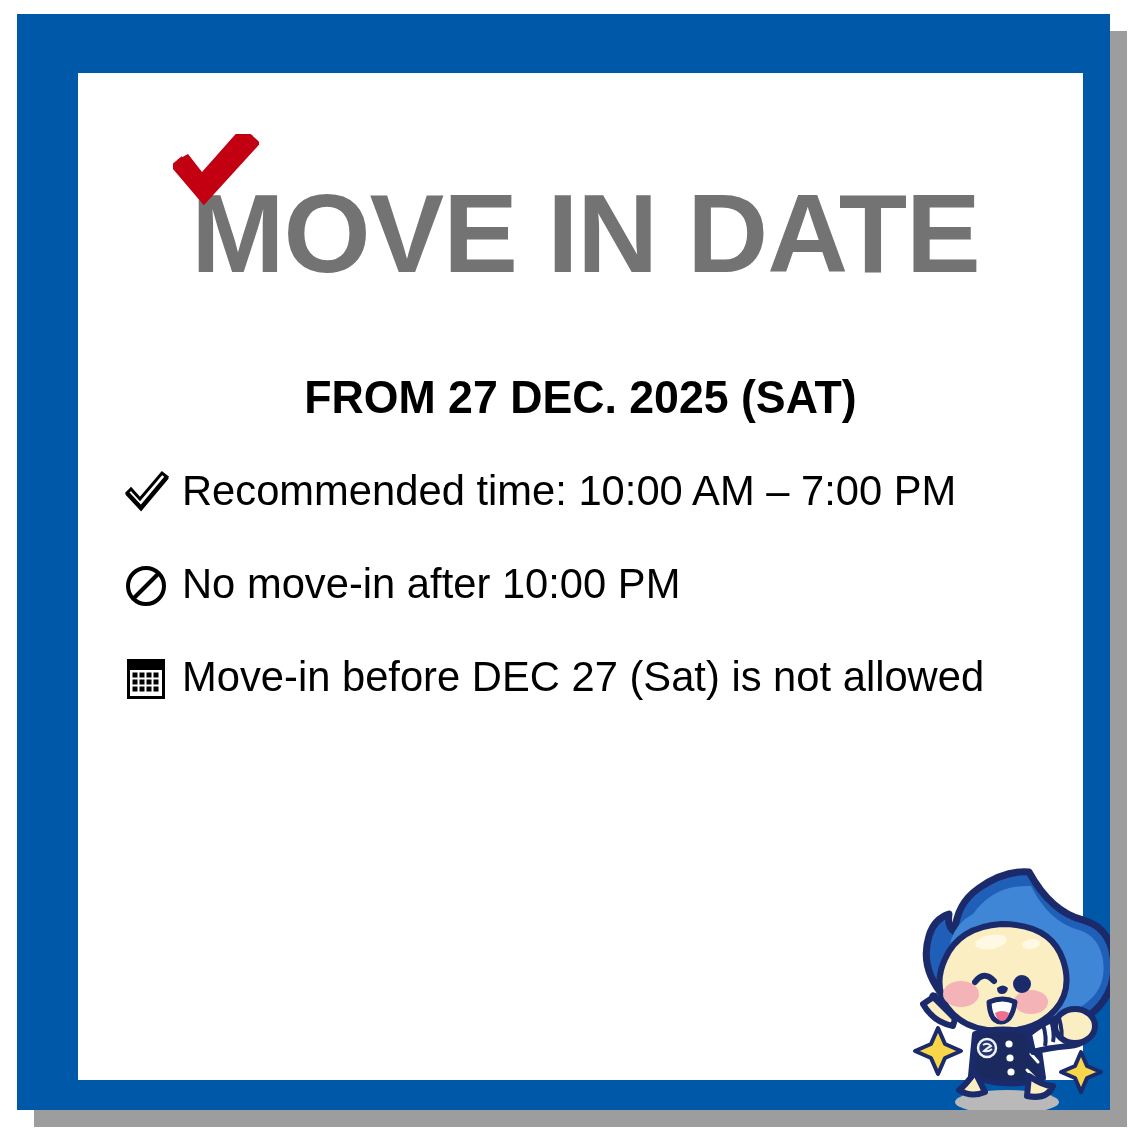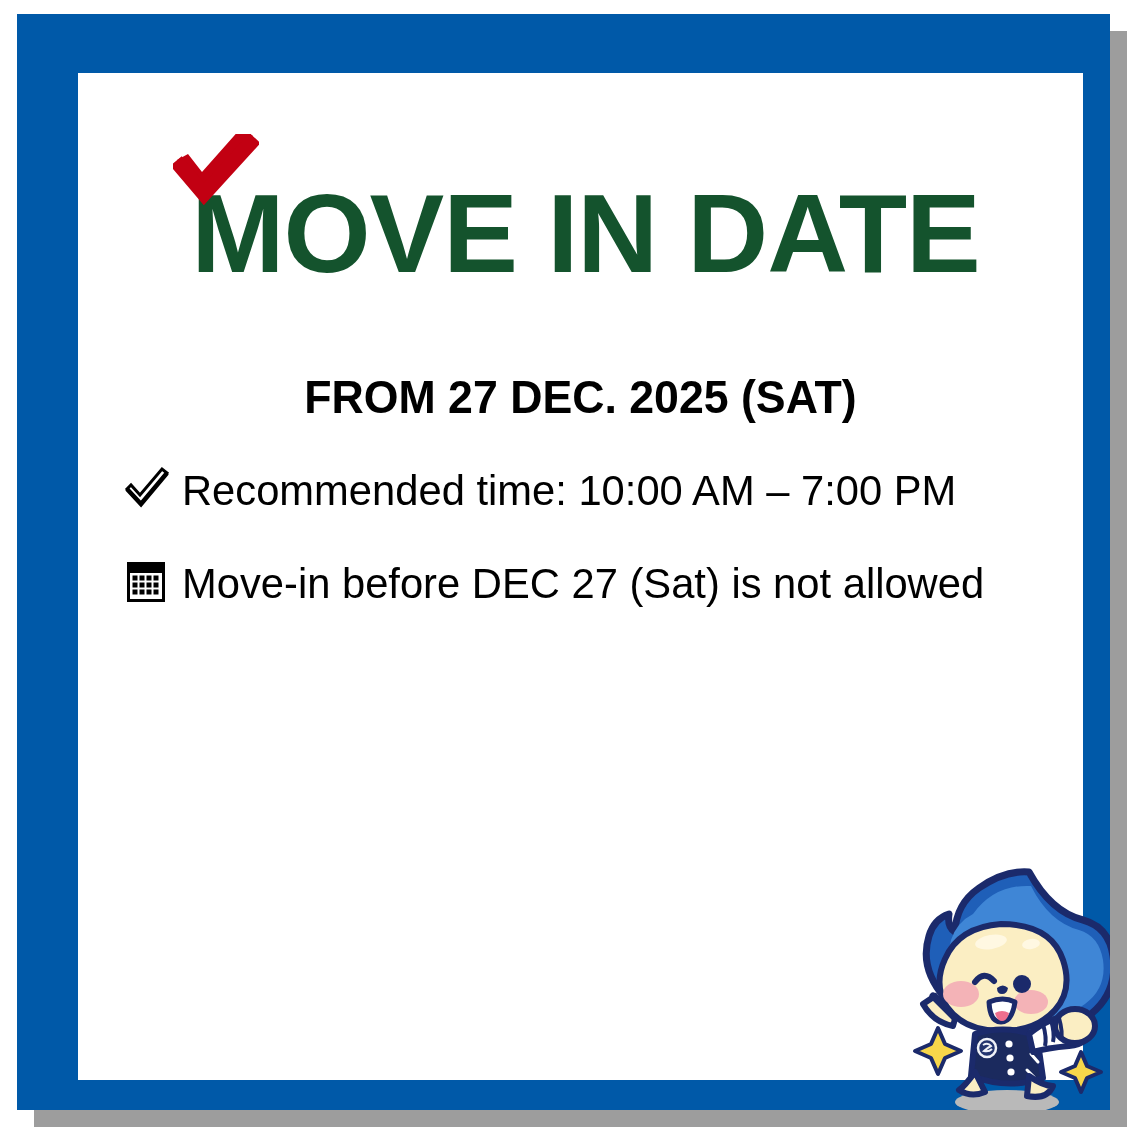--- a/index.html
+++ b/index.html
@@ -66,21 +66,21 @@
     top: -44px;
     width: 86px;
     height: 74px;
   }
   .poster-title {
     font-family: "Liberation Sans Narrow", "Liberation Sans", sans-serif;
     font-weight: 700;
     font-size: 112px;
     line-height: 1.0;
     letter-spacing: -1px;
-    color: #14532d;
+    color: #737373;
     transform: scaleX(0.93);
     transform-origin: center center;
     white-space: nowrap;
   }
   .poster-subtitle {
     position: absolute;
     left: 0;
     top: 296px;
     width: 1005px;
     text-align: center;
@@ -95,21 +95,21 @@
 
   
   .bullet-list {
     position: absolute;
     left: 44px;
     top: 390px;
     width: 950px;
   }
   .bullet-row {
     display: flex;
-    align-items: flex-start;
+    align-items: center;
     margin-bottom: 38px;
   }
   .bullet-icon {
     flex: 0 0 auto;
     width: 50px;
     height: 48px;
     margin-right: 10px;
     position: relative;
     top: 2px;
   }
@@ -165,20 +165,29 @@
         <div class="bullet-row">
           <span class="bullet-icon">
             <svg viewBox="0 0 50 48" width="50" height="48">
               <path d="M5 24 L19 39 L45 8" fill="none" stroke="#000" stroke-width="4.5" stroke-linejoin="miter" stroke-linecap="butt"></path>
               <path d="M5 24 L19 39 L45 8 L40 4 L18 30 L9 20 Z" fill="none" stroke="#000" stroke-width="3"></path>
             </svg>
           </span>
           <span class="bullet-text">Recommended time: 10:00 AM – 7:00 PM</span>
         </div>
 
+        <div class="bullet-row">
+          <span class="bullet-icon">
+            <svg viewBox="0 0 50 48" width="50" height="48">
+              <circle cx="24" cy="24" r="18" fill="none" stroke="#000" stroke-width="4"></circle>
+              <line x1="11.5" y1="36.5" x2="36.5" y2="11.5" stroke="#000" stroke-width="4"></line>
+            </svg>
+          </span>
+          <span class="bullet-text">No move-in after 10:00 PM</span>
+        </div>
 
 
         <div class="bullet-row">
           <span class="bullet-icon">
             <svg viewBox="0 0 50 48" width="50" height="48">
               <rect x="5" y="4" width="38" height="40" fill="#000"></rect>
               <rect x="8" y="15" width="32" height="26" fill="#fff"></rect>
               <g fill="#000">
                 <rect x="10.5" y="17.5" width="5" height="5"></rect>
                 <rect x="17.5" y="17.5" width="5" height="5"></rect>

